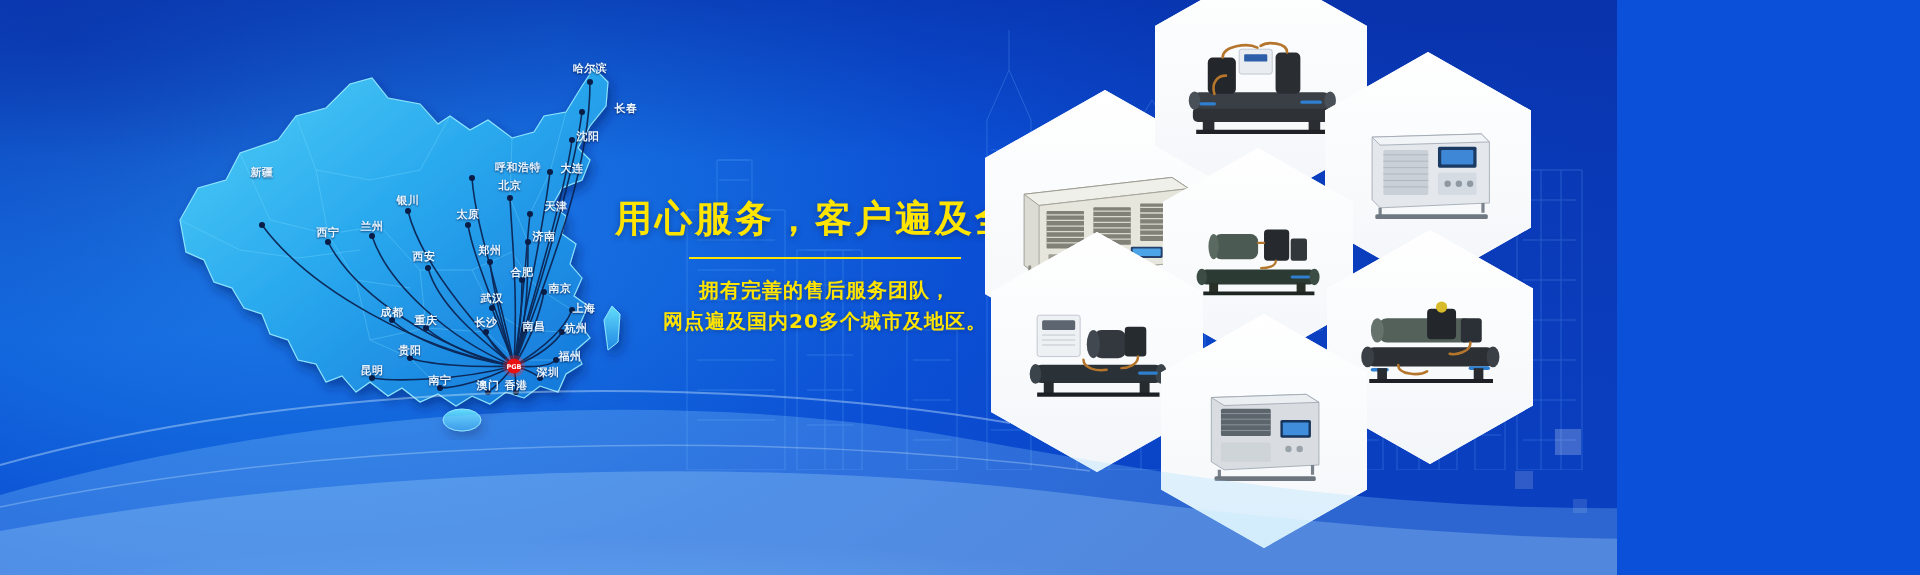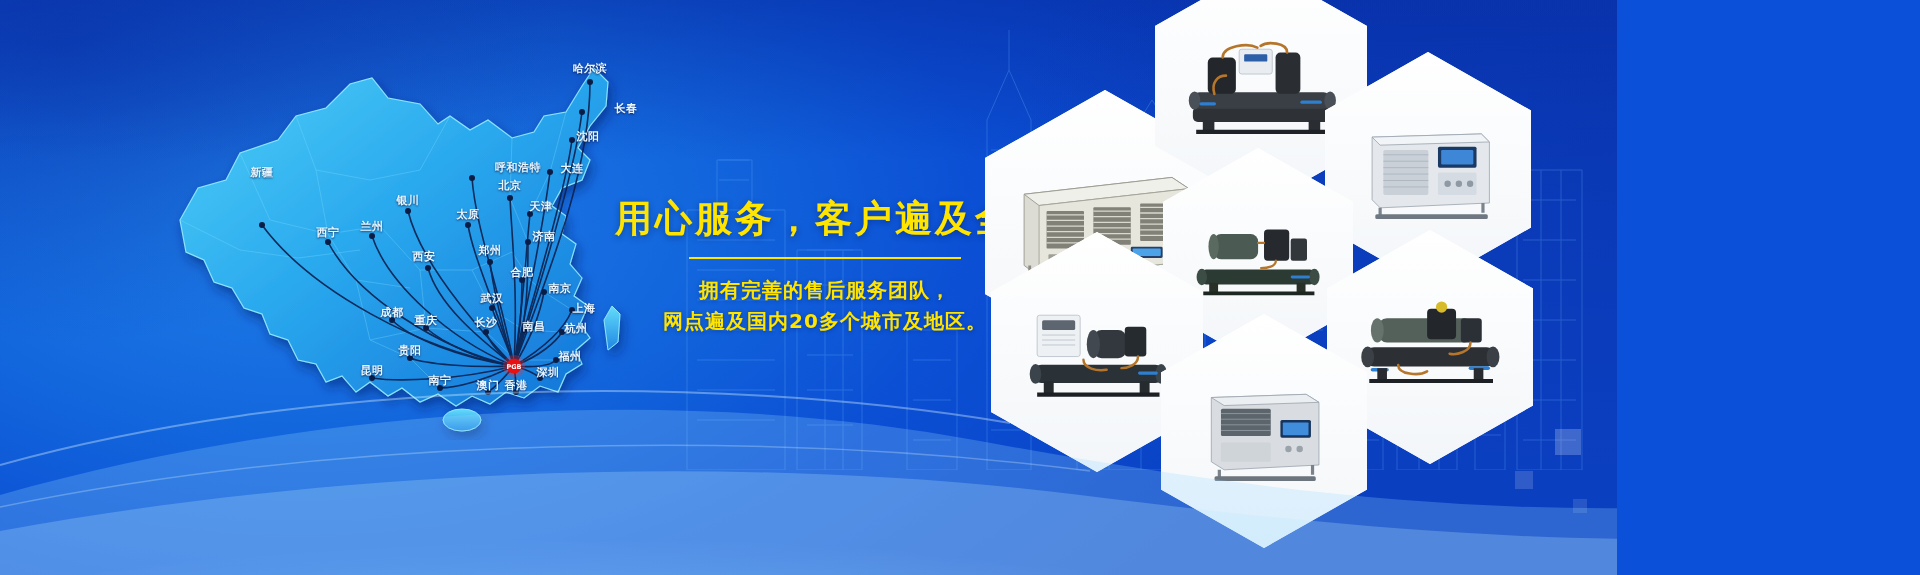--- a/index.html
+++ b/index.html
@@ -249,21 +249,21 @@
         <div class="city-label" style="left: 470px; top: 48px;">哈尔滨</div>
         <div class="city-dot" style="left: 462px; top: 92px;"></div>
         <div class="city-label" style="left: 478px; top: 88px; margin-left: 28px;">长春</div>
         <div class="city-dot" style="left: 452px; top: 120px;"></div>
         <div class="city-label" style="left: 468px; top: 116px;">沈阳</div>
         <div class="city-dot" style="left: 430px; top: 152px;"></div>
         <div class="city-label" style="left: 452px; top: 148px;">大连</div>
         <div class="city-dot" style="left: 390px; top: 178px;"></div>
         <div class="city-label" style="left: 390px; top: 165px;">北京</div>
         <div class="city-dot" style="left: 410px; top: 194px;"></div>
-        <div class="city-label" style="left: 421px; top: 186px;">天津</div>
+        <div class="city-label" style="left: 436px; top: 186px;">天津</div>
         <div class="city-dot" style="left: 352px; top: 158px;"></div>
         <div class="city-label" style="left: 350px; top: 147px; margin-left: 48px;">呼和浩特</div>
         <div class="city-dot" style="left: 288px; top: 191px;"></div>
         <div class="city-label" style="left: 288px; top: 180px;">银川</div>
         <div class="city-dot" style="left: 348px; top: 205px;"></div>
         <div class="city-label" style="left: 348px; top: 194px;">太原</div>
         <div class="city-dot" style="left: 408px; top: 222px;"></div>
         <div class="city-label" style="left: 424px; top: 216px;">济南</div>
         <div class="city-dot" style="left: 370px; top: 242px;"></div>
         <div class="city-label" style="left: 370px; top: 230px;">郑州</div>

